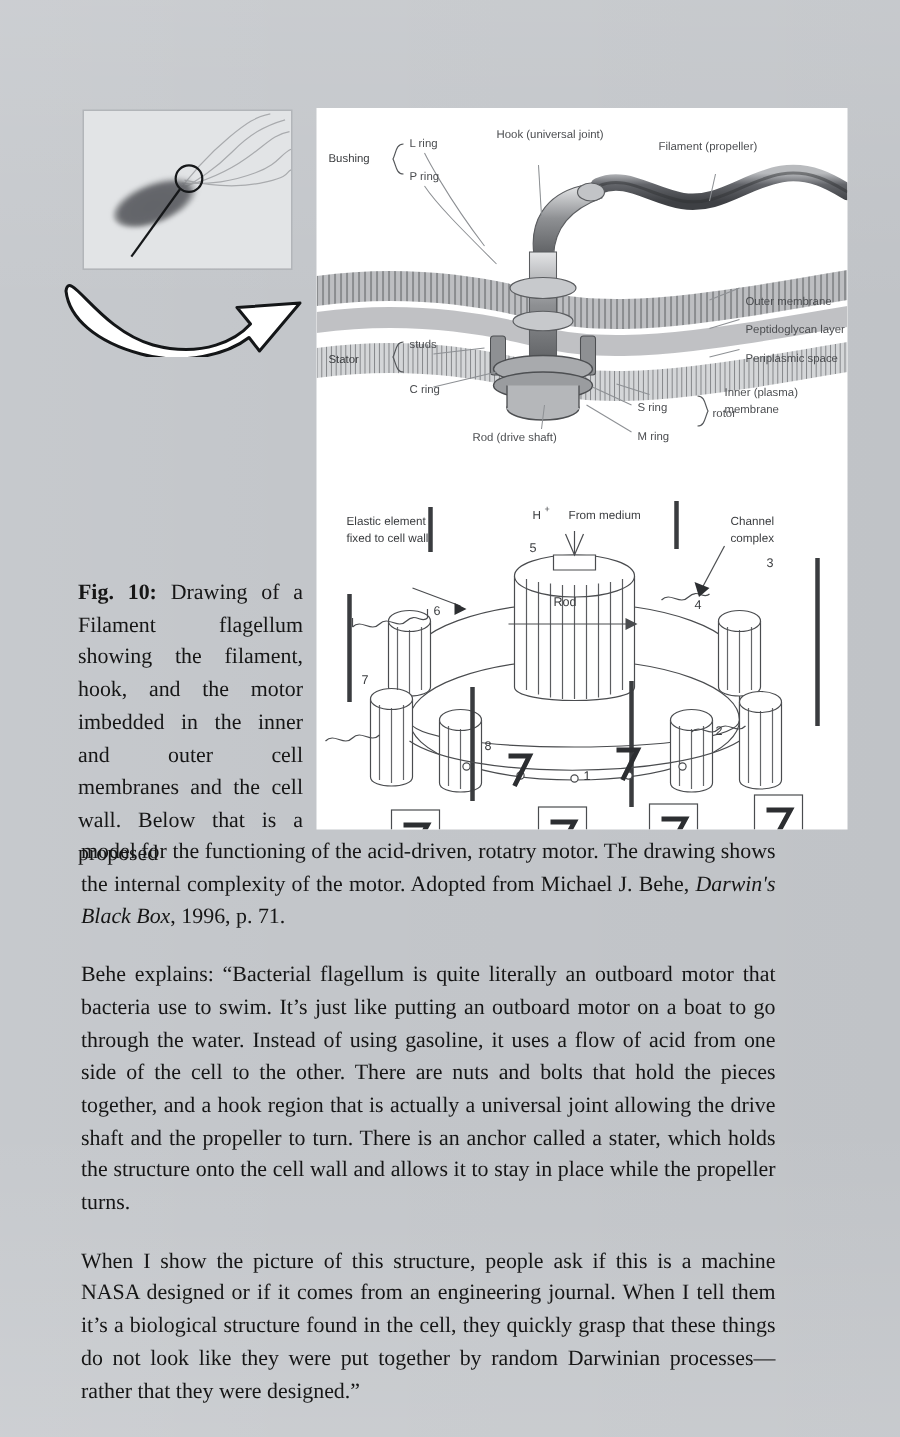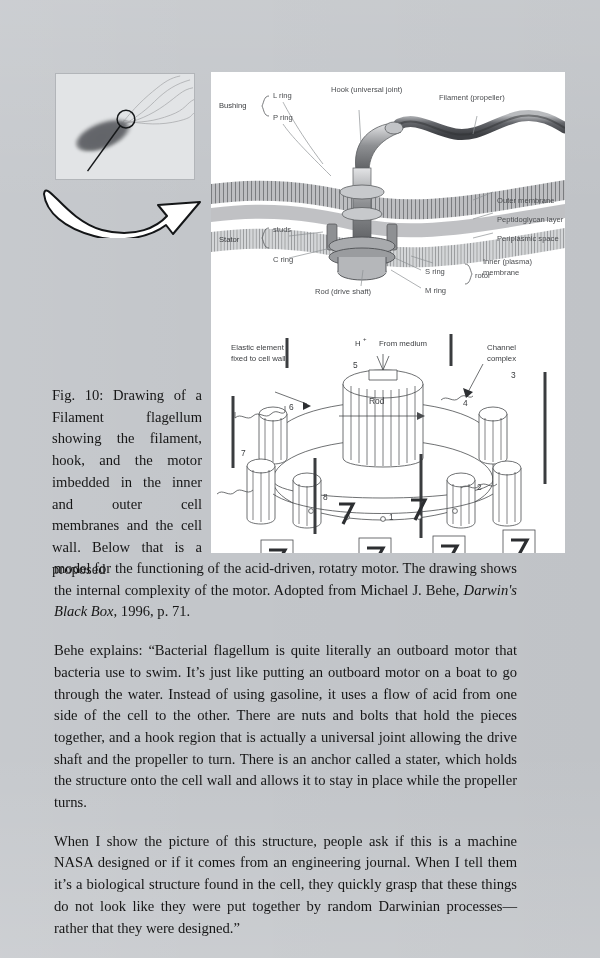--- a/index.html
+++ b/index.html
@@ -62,21 +62,21 @@
     top: 385px;
     width: 150px;
   }
   .caption {
     font-size: 14.6px;
     line-height: 21.7px;
     text-align: justify;
     text-justify: inter-word;
     margin: 0;
   }
-  .caption b { font-weight: normal; }
+  .caption b { font-weight: bold; }
 
   #body-wrap {
     position: absolute;
     left: 54px;
     top: 558px;
     width: 463px;
   }
   p.body {
     font-size: 14.6px;
     line-height: 21.7px;

